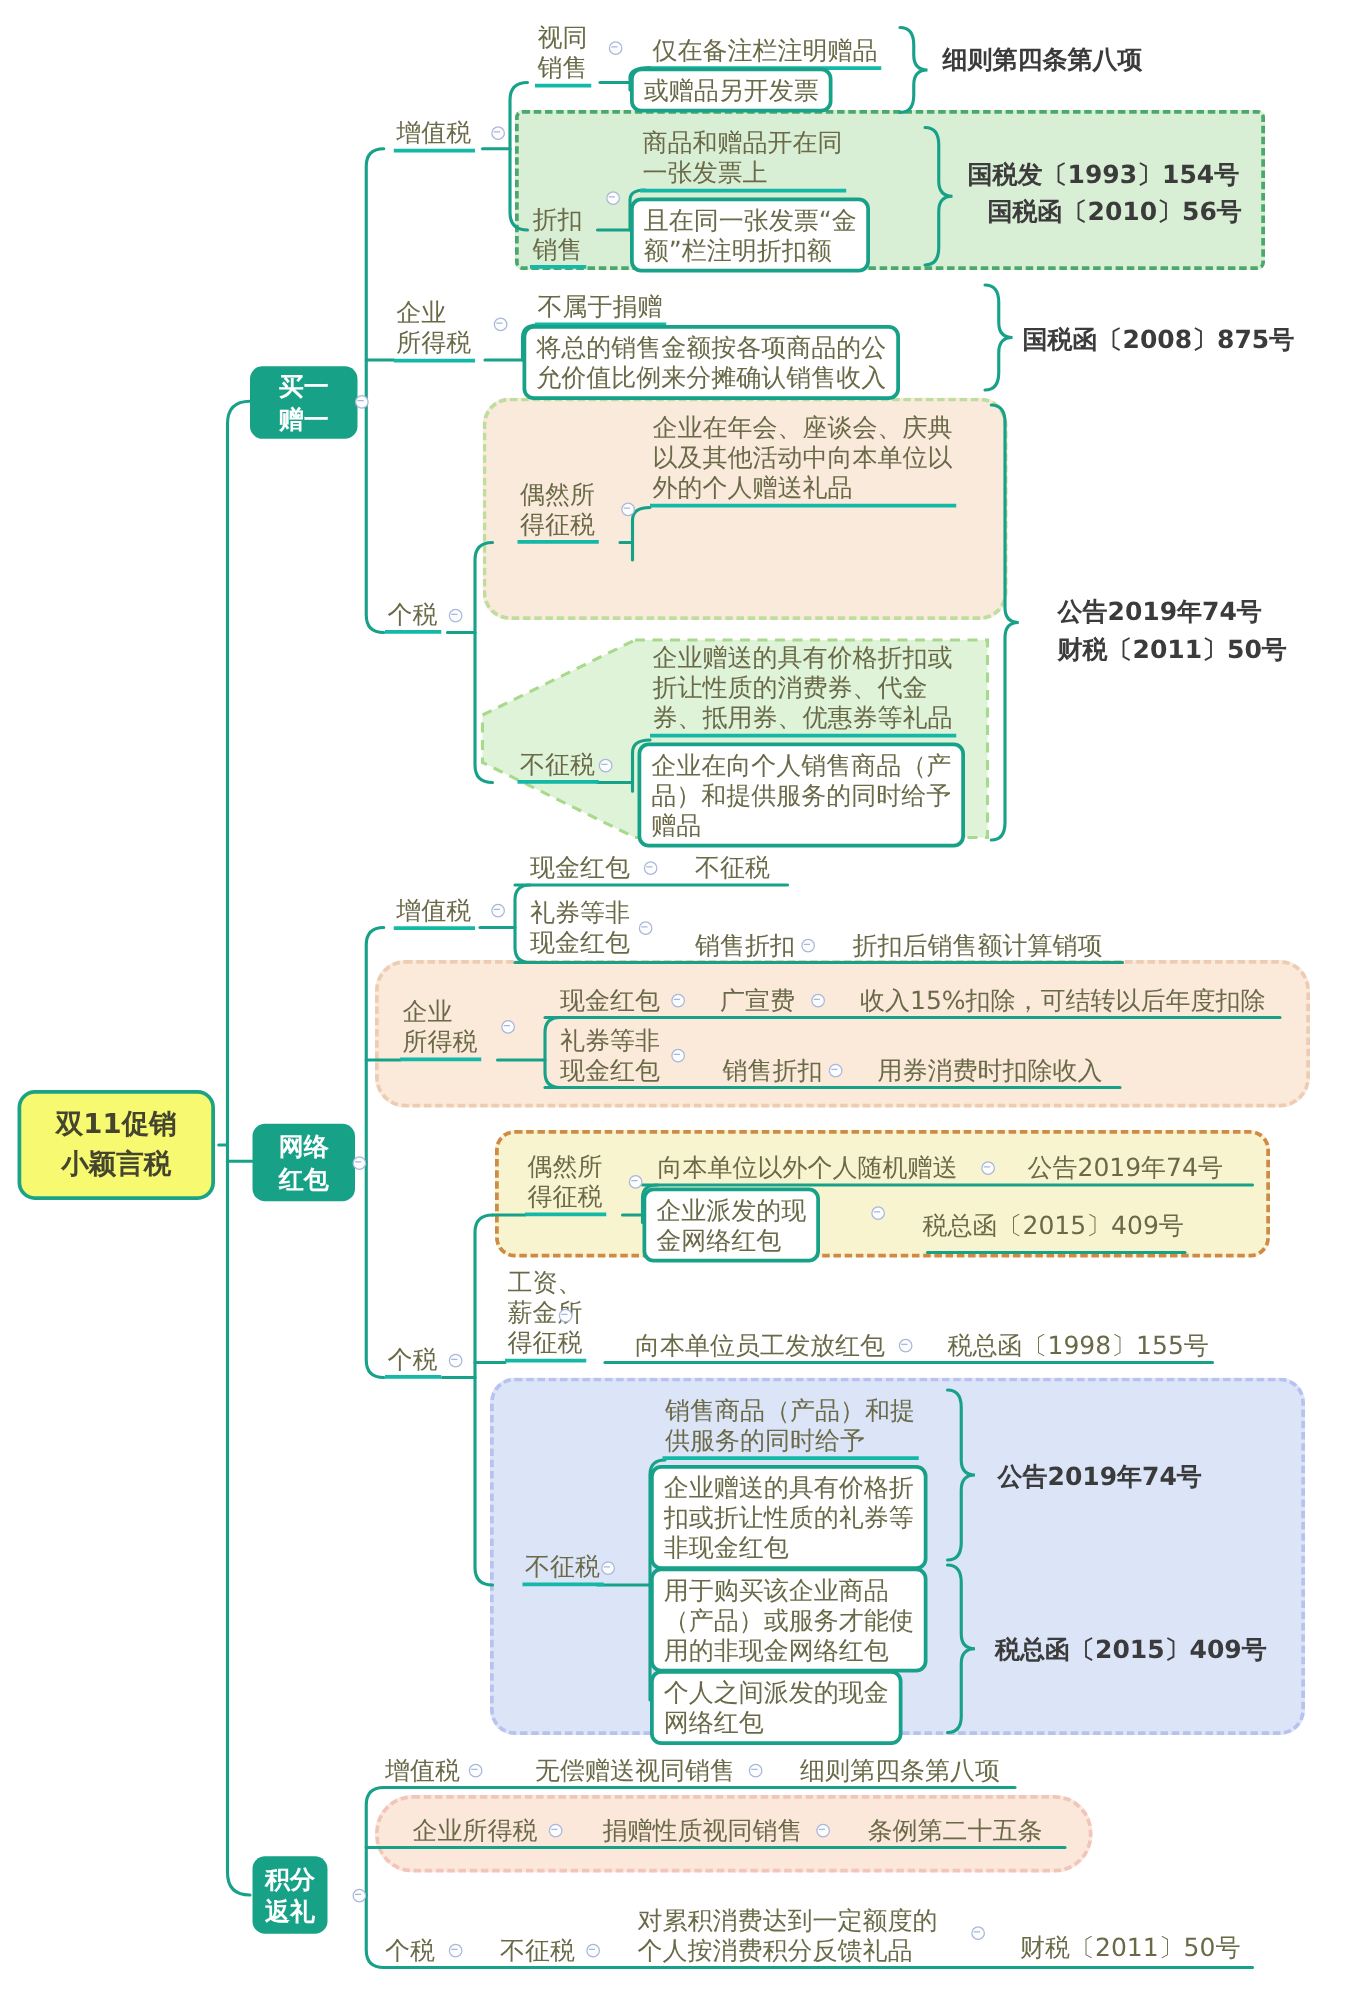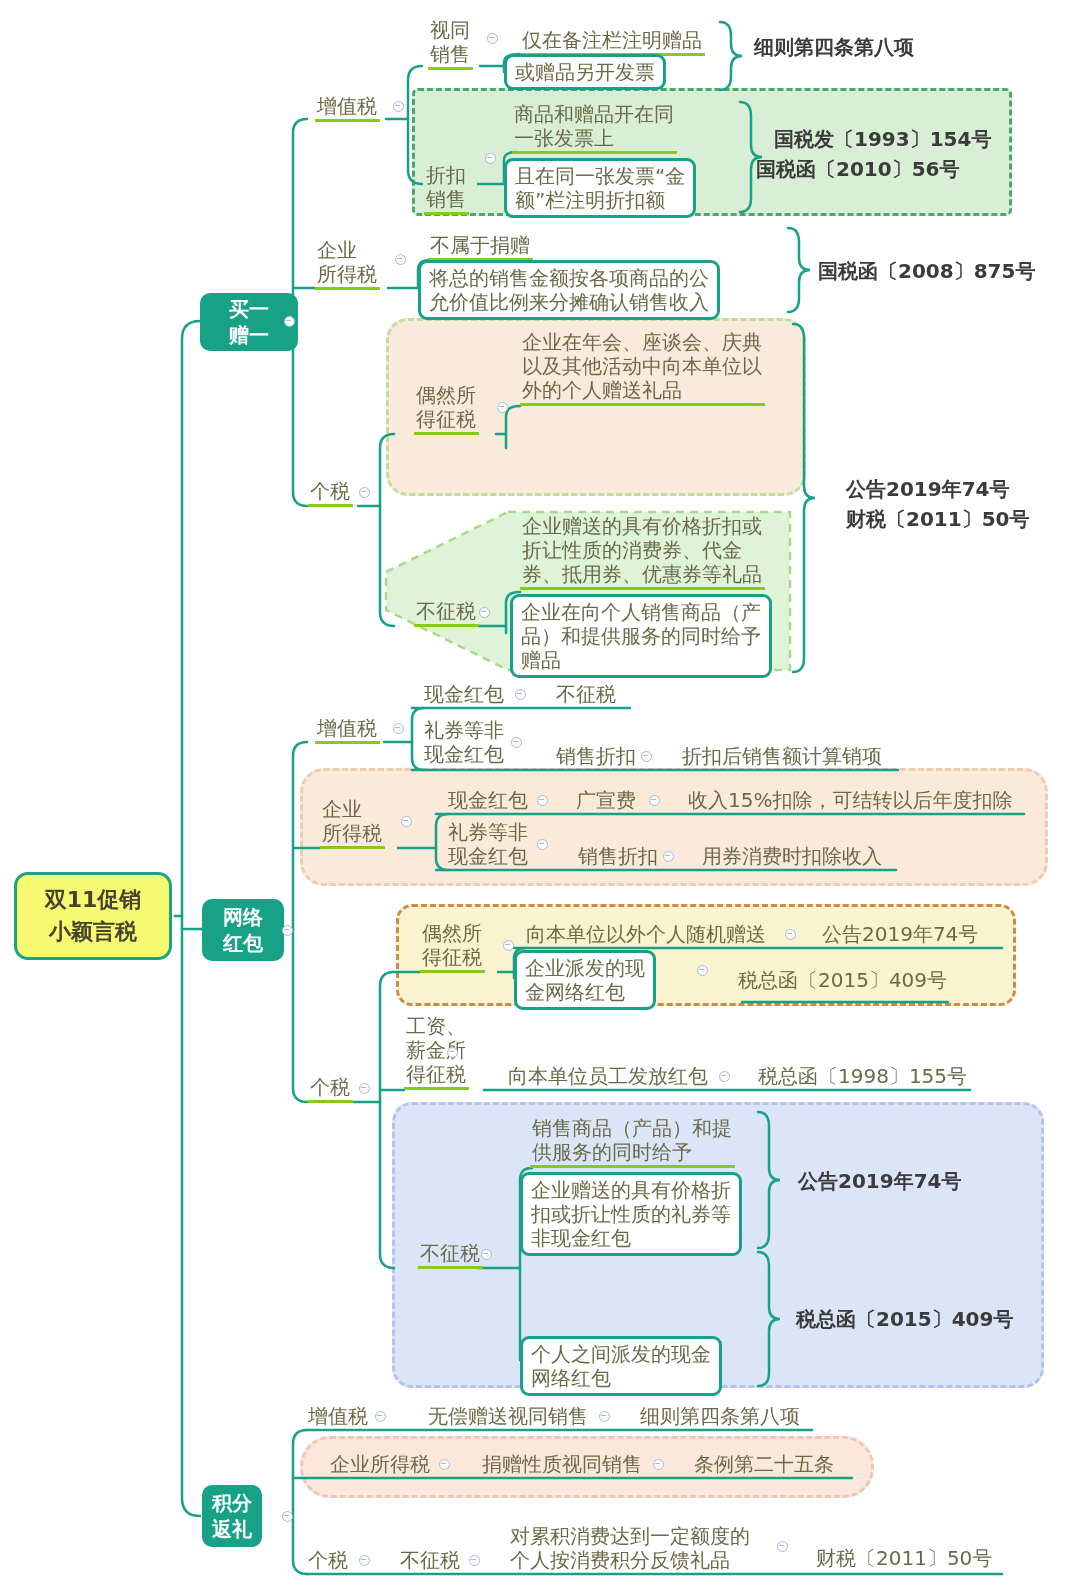--- a/index.html
+++ b/index.html
@@ -1,19 +1,19 @@
 <!DOCTYPE html>
 <html><head>
 <meta charset="utf-8">
 <style>
   html,body{margin:0;padding:0;background:#ffffff;}
   .canvas{position:relative;width:1080px;height:1592px;background:#fff;overflow:hidden;
           font-family:"DejaVu Sans","Liberation Sans",sans-serif;}
   .lab{position:absolute;font-size:20px;line-height:24px;color:#6a6a48;white-space:pre-line;z-index:2;}
-  .u{border-bottom:3px solid #84cc16;padding:0 3px 1px 2px;}
+  .u{border-bottom:3px solid #14b8a6;padding:0 3px 1px 2px;}
   .box{position:absolute;font-size:20px;line-height:24px;color:#6a6a48;white-space:pre-line;
        border:3px solid #18a189;border-radius:9px;background:#fff;padding:3px 8px;z-index:2;box-sizing:border-box;}
   .cite{position:absolute;font-size:20px;line-height:26px;font-weight:bold;color:#3b3b3b;white-space:pre-line;z-index:2;}
   .cloud{position:absolute;z-index:0;box-sizing:border-box;}
   .nodebox{position:absolute;background:#17a287;color:#fff;border-radius:10px;display:flex;align-items:center;justify-content:center;
            text-align:center;font-size:20px;font-weight:bold;line-height:26px;white-space:pre-line;z-index:2;box-sizing:border-box;}
   .rootbox{position:absolute;background:#f7fa70;border:3px solid #1ba384;border-radius:14px;display:flex;align-items:center;justify-content:center;
            text-align:center;font-size:22px;font-weight:bold;line-height:32px;color:#45452f;white-space:pre-line;z-index:2;box-sizing:border-box;}
   .circ{position:absolute;width:11px;height:11px;border:1.5px solid #a9b7d9;border-radius:50%;background:#fcfdff;z-index:3;box-sizing:border-box;}
   .circ::after{content:"";position:absolute;left:1.5px;top:3px;width:5px;height:1.5px;background:#a9b7d9;}
@@ -90,41 +90,41 @@
       <path d="M 740,102 Q 751,102 751,116 L 751,145 Q 751,157 762,157 Q 751,157 751,169 L 751,198 Q 751,212 740,212"></path>
       <path d="M 788,228 Q 799,228 799,242 L 799,258 Q 799,270 810,270 Q 799,270 799,282 L 799,298 Q 799,312 788,312"></path>
       <path d="M 793,324 Q 804,324 804,338 L 804,486 Q 804,498 815,498 Q 804,498 804,510 L 804,658 Q 804,672 793,672"></path>
       <path d="M 758,1112 Q 769,1112 769,1126 L 769,1168 Q 769,1180 780,1180 Q 769,1180 769,1192 L 769,1234 Q 769,1248 758,1248"></path>
       <path d="M 758,1252 Q 769,1252 769,1266 L 769,1307 Q 769,1319 780,1319 Q 769,1319 769,1331 L 769,1373 Q 769,1386 758,1386"></path>
     </g>
   </svg>
 
   <div class="rootbox" style="left:14px;top:872px;width:158px;height:88px;">双11促销
 小颖言税</div>
-  <div class="nodebox" style="left:200px;top:293px;width:98px;height:58px;">买一
+  <div class="nodebox" style="left:200px;top:293px;width:86px;height:58px;">买一
 赠一</div>
   <div class="nodebox" style="left:202px;top:899px;width:82px;height:62px;">网络
 红包</div>
   <div class="nodebox" style="left:202px;top:1485px;width:60px;height:62px;">积分
 返礼</div>
 
   <div class="lab u" style="left:315px;top:94px;">增值税</div>
   <div class="lab u" style="left:428px;top:18px;">视同
 销售</div>
   <div class="lab u" style="left:520px;top:28px;">仅在备注栏注明赠品</div>
   <div class="box" style="left:504px;top:54px;">或赠品另开发票</div>
   <div class="cite" style="left:754px;top:34px;">细则第四条第八项</div>
   <div class="lab u" style="left:424px;top:134px;margin-top:29px;">折扣
 销售</div>
   <div class="lab u" style="left:512px;top:102px;">商品和赠品开在同
 一张发票上</div>
   <div class="box" style="left:504px;top:158px;">且在同一张发票“金
 额”栏注明折扣额</div>
   <div class="cite" style="left:774px;top:126px;">国税发〔1993〕154号</div>
-  <div class="cite" style="left:756px;top:156px;">国税函〔2010〕56号</div>
+  <div class="cite" style="left:790px;top:156px;">国税函〔2010〕56号</div>
   <div class="lab u" style="left:315px;top:238px;">企业
 所得税</div>
   <div class="lab u" style="left:428px;top:233px;">不属于捐赠</div>
   <div class="box" style="left:418px;top:260px;">将总的销售金额按各项商品的公
 允价值比例来分摊确认销售收入</div>
   <div class="cite" style="left:818px;top:258px;">国税函〔2008〕875号</div>
   <div class="lab u" style="left:308px;top:479px;">个税</div>
   <div class="lab u" style="left:414px;top:383px;">偶然所
 得征税</div>
   <div class="lab u" style="left:520px;top:330px;">企业在年会、座谈会、庆典
@@ -169,20 +169,23 @@
   <div class="lab" style="left:508px;top:1064px;">向本单位员工发放红包</div>
   <div class="lab" style="left:758px;top:1064px;">税总函〔1998〕155号</div>
   <div class="lab u" style="left:308px;top:1075px;">个税</div>
   <div class="lab u" style="left:530px;top:1116px;">销售商品（产品）和提
 供服务的同时给予</div>
   <div class="box" style="left:520px;top:1172px;">企业赠送的具有价格折
 扣或折让性质的礼券等
 非现金红包</div>
   <div class="cite" style="left:798px;top:1168px;">公告2019年74号</div>
   <div class="lab u" style="left:418px;top:1241px;">不征税</div>
+  <div class="box" style="left:520px;top:1254px;">用于购买该企业商品
+（产品）或服务才能使
+用的非现金网络红包</div>
   <div class="box" style="left:520px;top:1336px;">个人之间派发的现金
 网络红包</div>
   <div class="cite" style="left:796px;top:1306px;">税总函〔2015〕409号</div>
 
   <div class="lab" style="left:308px;top:1404px;">增值税</div>
   <div class="lab" style="left:428px;top:1404px;">无偿赠送视同销售</div>
   <div class="lab" style="left:640px;top:1404px;">细则第四条第八项</div>
   <div class="lab" style="left:330px;top:1452px;">企业所得税</div>
   <div class="lab" style="left:482px;top:1452px;">捐赠性质视同销售</div>
   <div class="lab" style="left:694px;top:1452px;">条例第二十五条</div>

